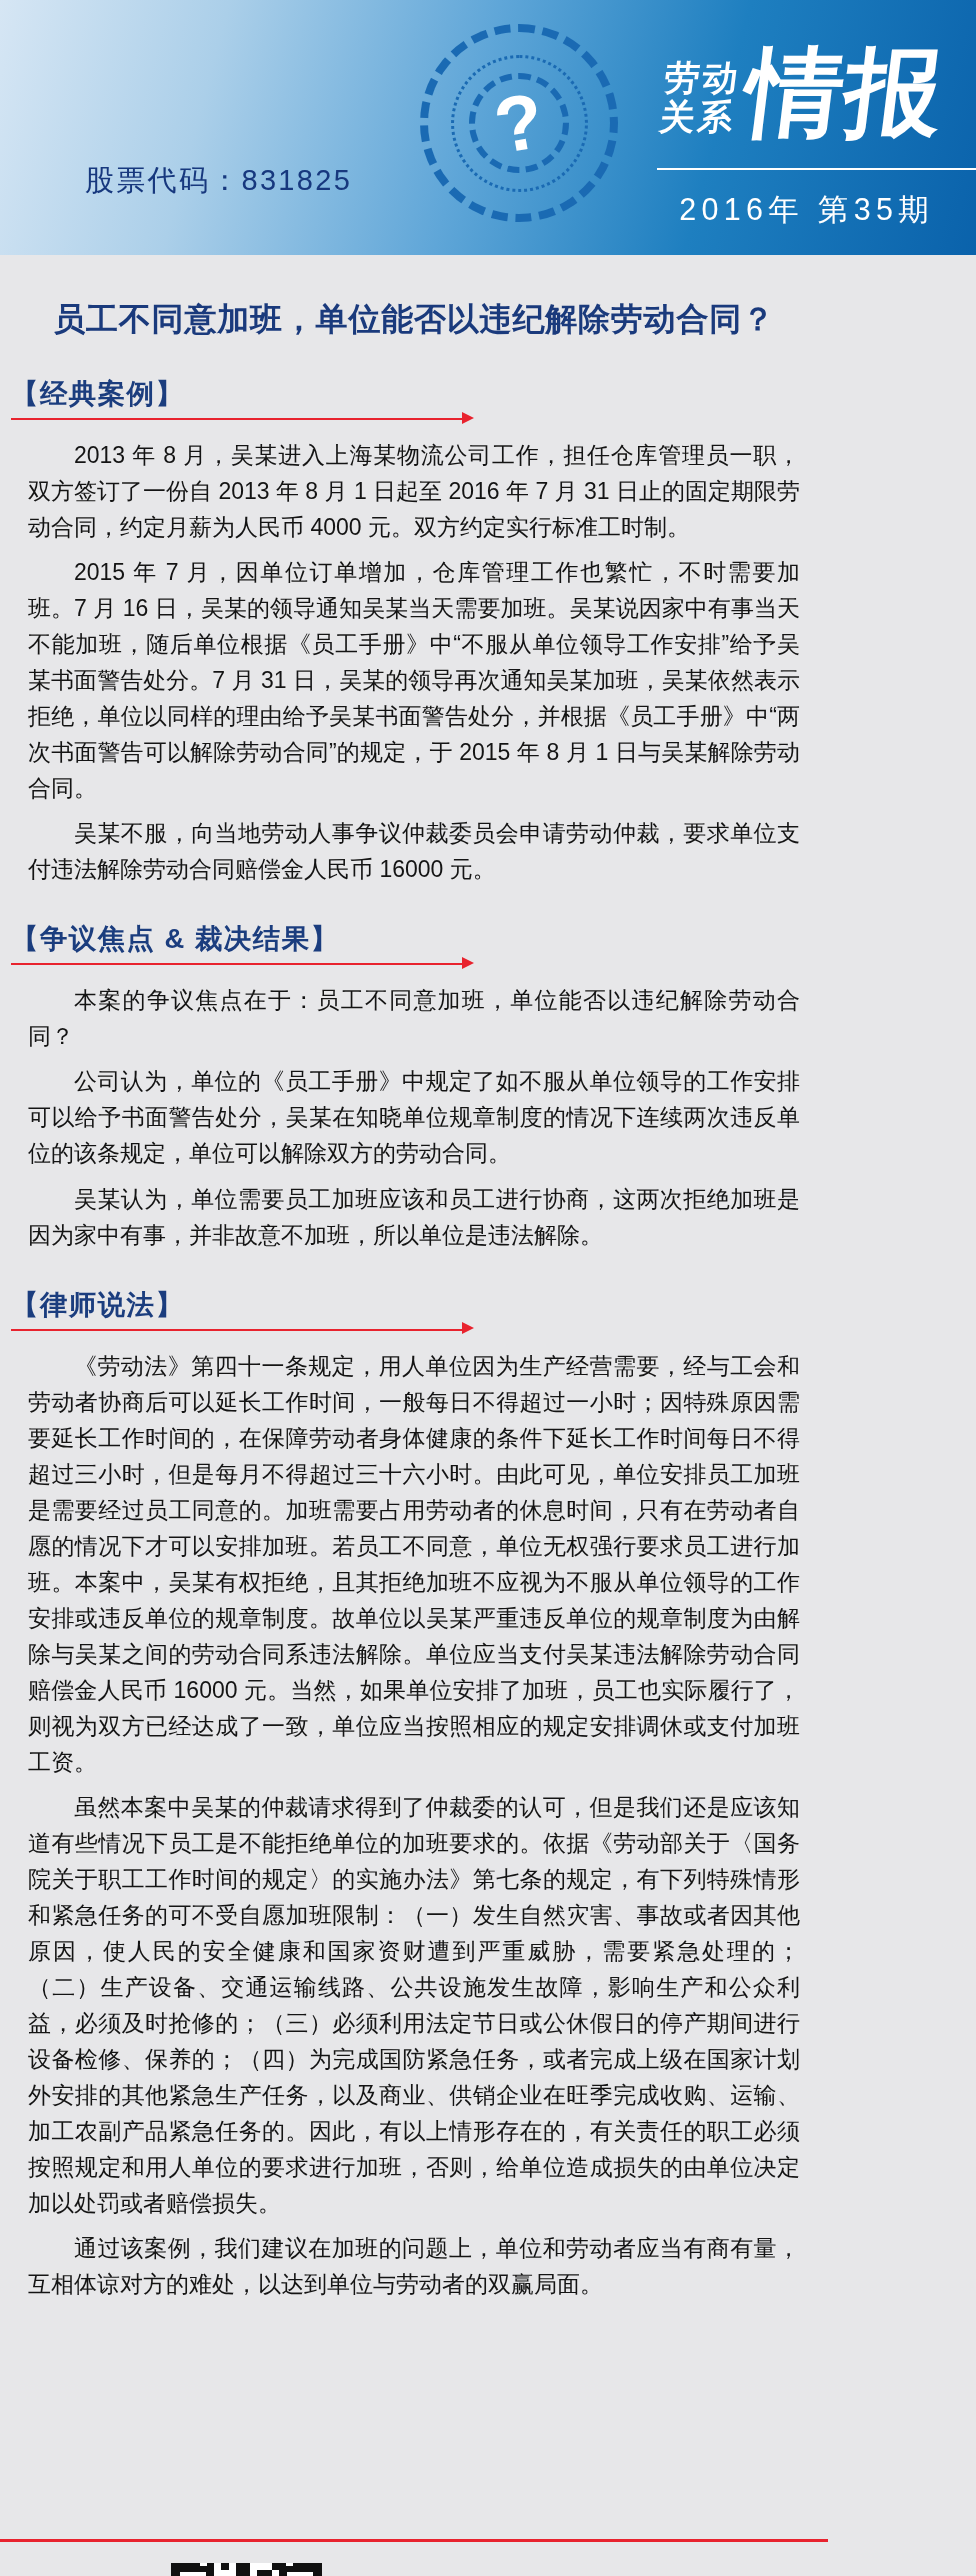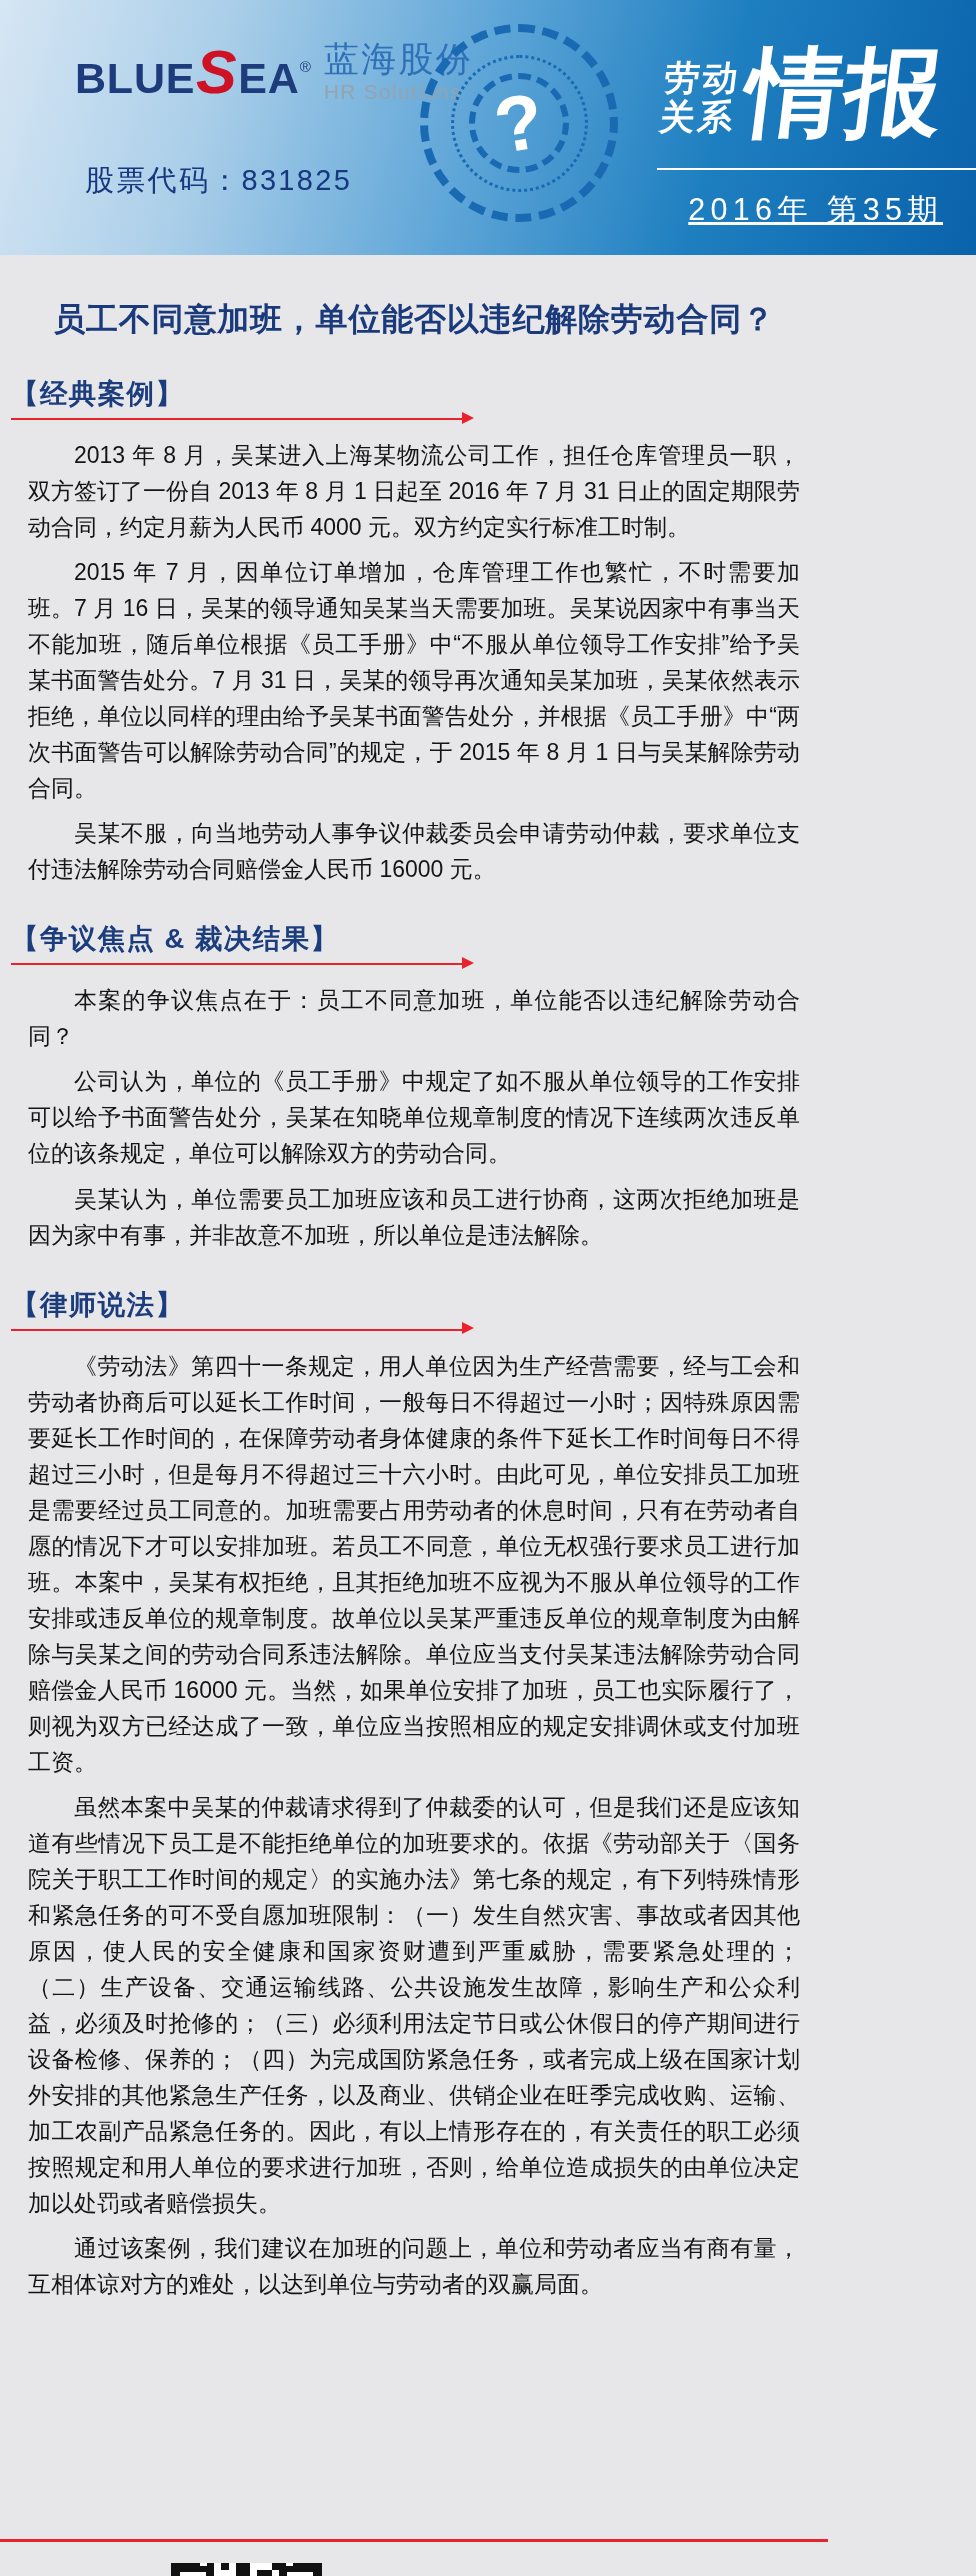--- a/index.html
+++ b/index.html
@@ -23,21 +23,21 @@
   .emblem .r2{inset:30.5px;border:3px dotted #1a6ab3;}
   .emblem .r3{inset:49px;border:6.1px dashed #1a6ab3;}
   .emblem .qmark{position:absolute;inset:0;display:flex;align-items:center;justify-content:center;
       color:#fff;font-size:78px;font-weight:800;transform:rotate(-10deg);}
 
   .masthead{position:absolute;right:32px;top:44px;display:flex;align-items:flex-start;color:#fff;
       transform:skewX(-7deg);}
   .mh-small{font-size:35px;font-weight:900;line-height:1.12;letter-spacing:3px;margin-top:13.7px;}
   .mh-big{font-size:97px;font-weight:900;line-height:1;letter-spacing:1.5px;margin-left:7.6px;}
   .hd-rule{position:absolute;left:657px;top:168px;width:320px;height:2.3px;background:#fff;}
-  .issue{position:absolute;right:33px;top:190px;font-size:30.5px;color:#fff;letter-spacing:5.3px;white-space:nowrap;text-decoration:underline;}
+  .issue{position:absolute;right:42px;top:190px;font-size:30.5px;color:#fff;letter-spacing:5.3px;white-space:nowrap;}
 
   
   .bd{position:absolute;left:0;top:255px;width:828px;height:2321px;}
   .title{margin:43px 30.5px 0 30.5px;text-align:center;font-size:32px;font-weight:bold;color:#1a3a7c;letter-spacing:0.8px;}
   .content{padding:0 28px;}
   .sec{margin-top:34px;}
   .sec h2{margin:0 0 4.6px -17px;font-size:27.4px;font-weight:bold;color:#1b3d7e;letter-spacing:1.5px;}
   .arrow{width:457px;height:0;border-top:2.3px solid #e8232e;position:relative;margin:6.1px 0 17px -17px;}
   .arrow::after{content:"";position:absolute;right:-12.2px;top:-8.4px;border:6.9px solid transparent;border-left:12.2px solid #e8232e;}
   .sec p{margin:0 0 9.1px 0;font-size:23px;line-height:36px;color:#141414;text-indent:2em;text-align:justify;}
@@ -55,27 +55,20 @@
   .fp{position:absolute;width:38px;height:38px;border:6.9px solid #111;background:#fff;box-sizing:border-box;}
   .fp::after{content:"";position:absolute;inset:5.3px;background:#111;}
   .fp.tl{left:3px;top:3px;} .fp.tr{right:3px;top:3px;}
 </style>
 </head>
 <body>
 
 <div class="page">
 
   <header class="hd">
-    <div class="logo-row">
-      <div class="logo-en"><span>BLUE</span><span class="s">S</span><span>EA</span><sup>®</sup></div>
-      <div class="logo-cn">
-        <div class="cn">蓝海股份</div>
-        <div class="sub">HR Solutions</div>
-      </div>
-    </div>
     <div class="stock">股票代码：831825</div>
 
     <div class="emblem">
       <div class="ring r1"></div>
       <div class="ring r2"></div>
       <div class="ring r3"></div>
       <div class="qmark">?</div>
     </div>
 
     <div class="masthead">

